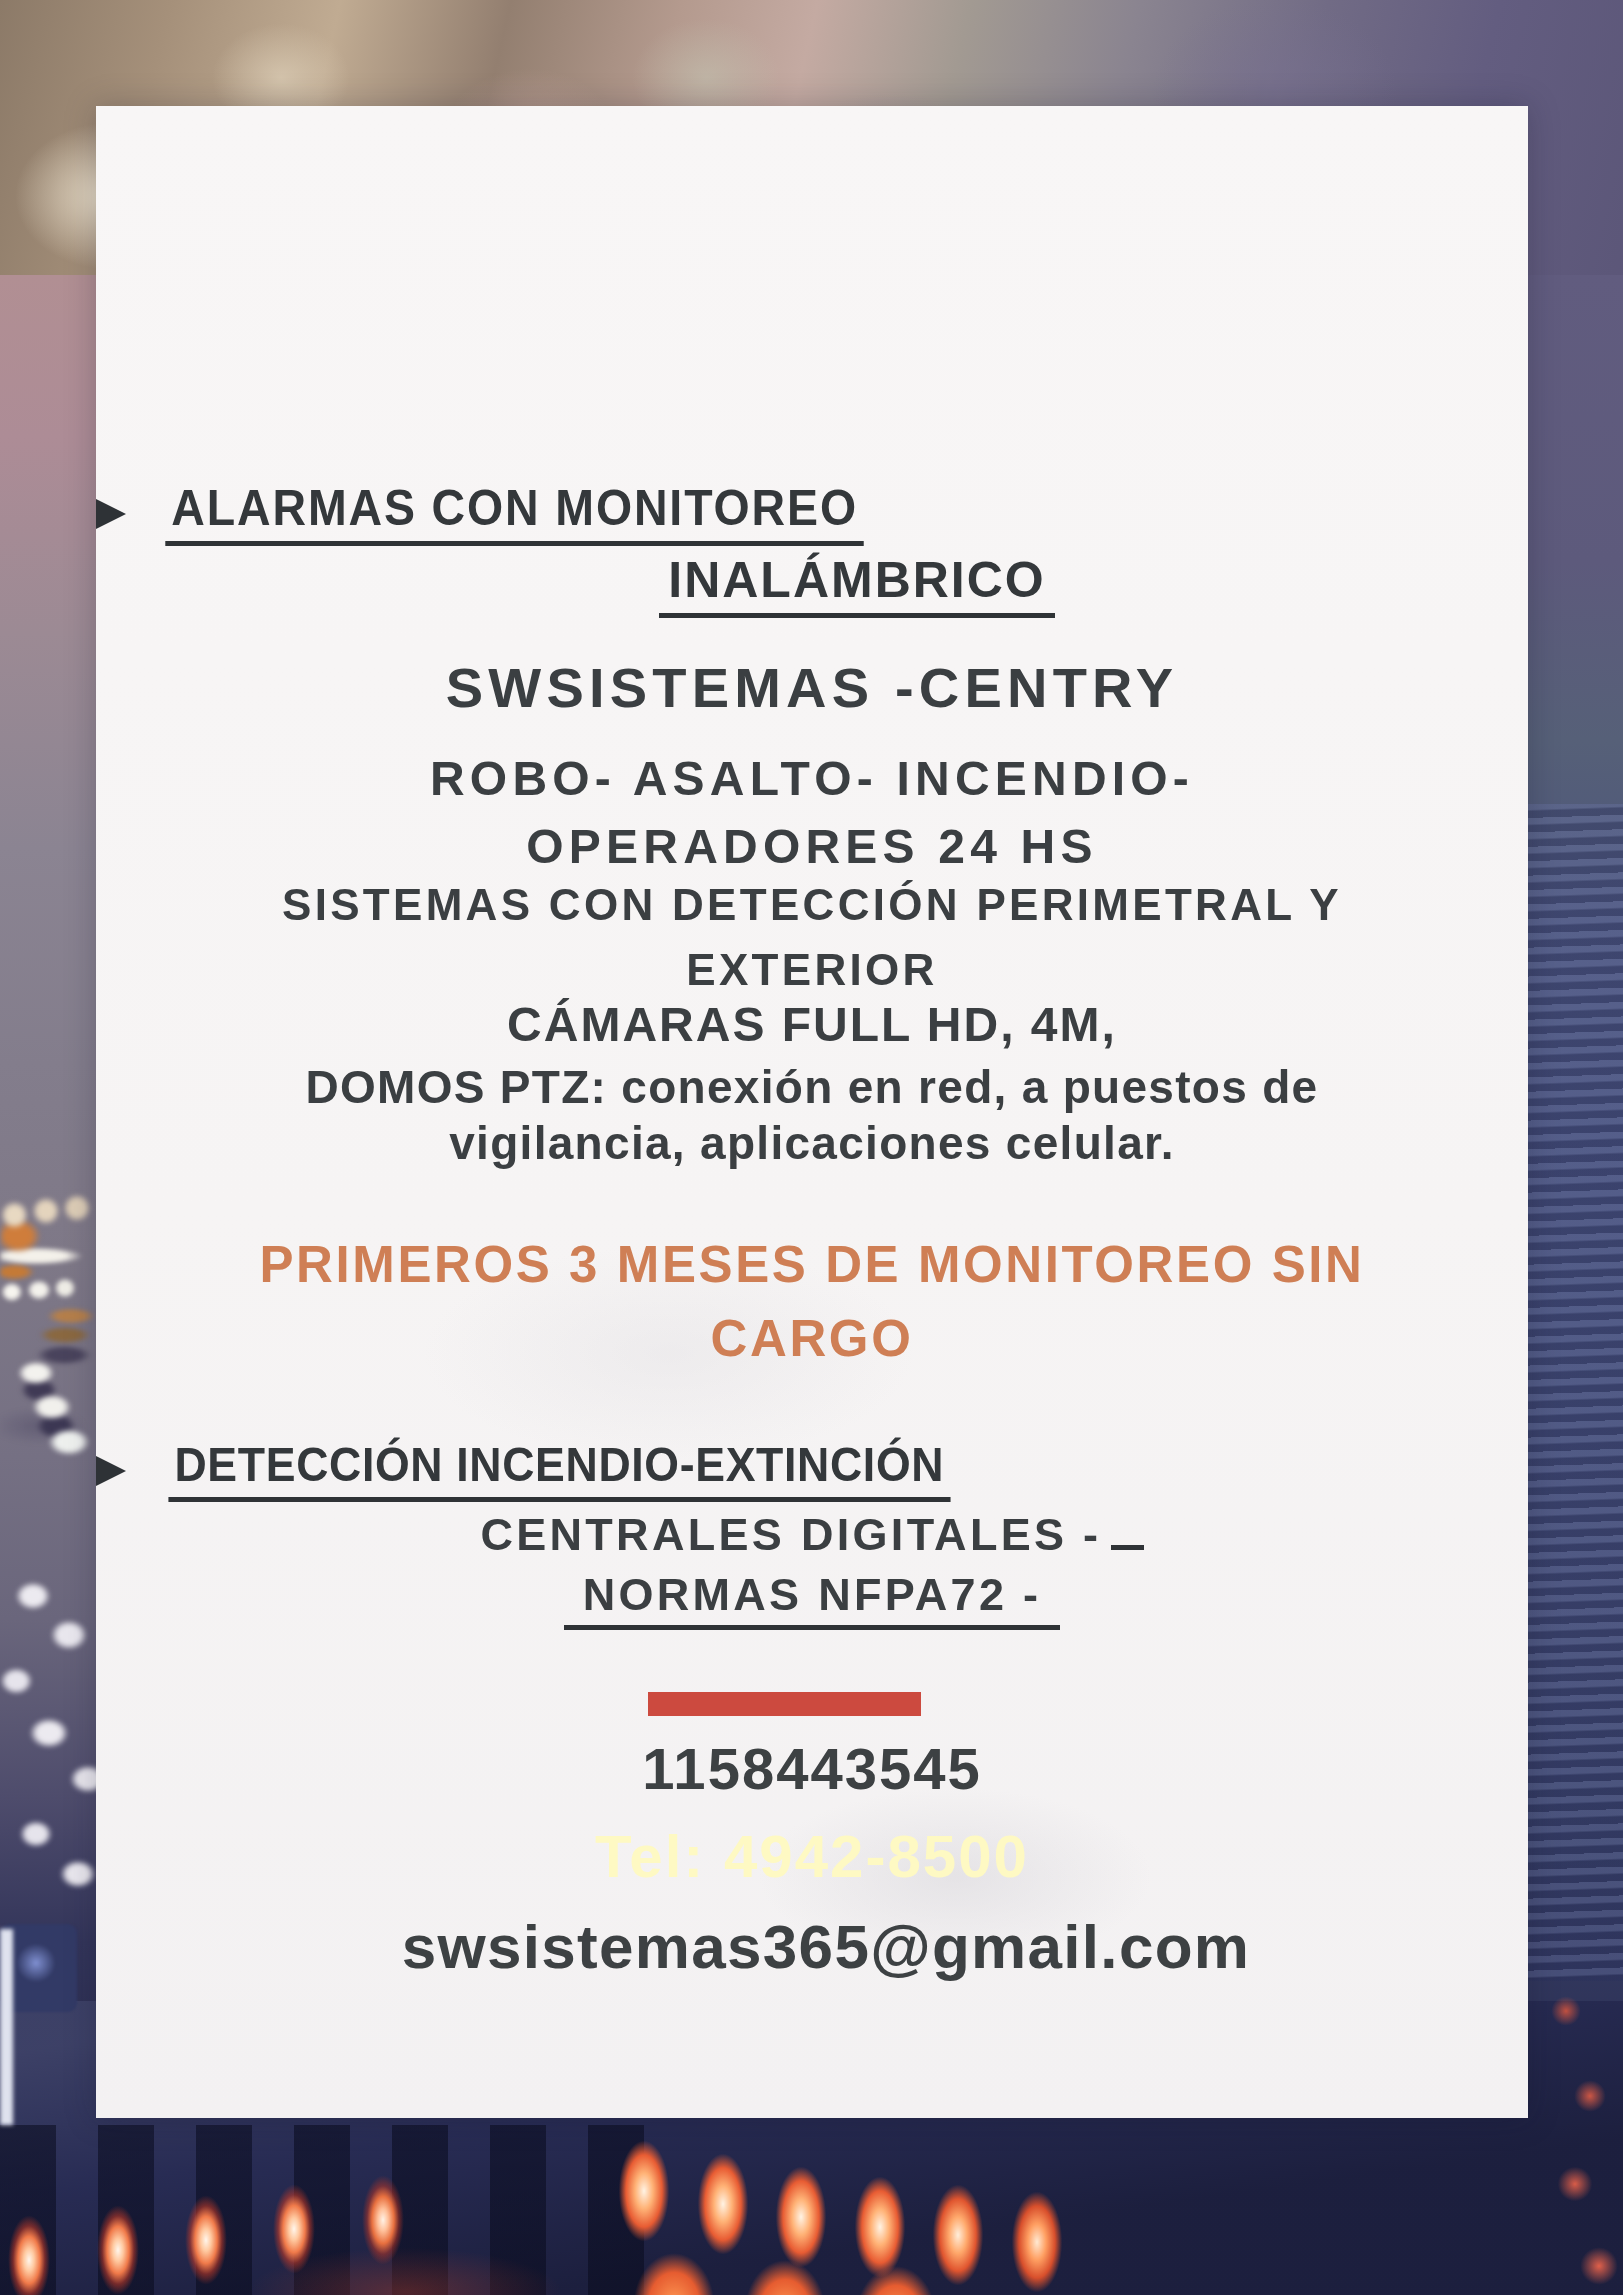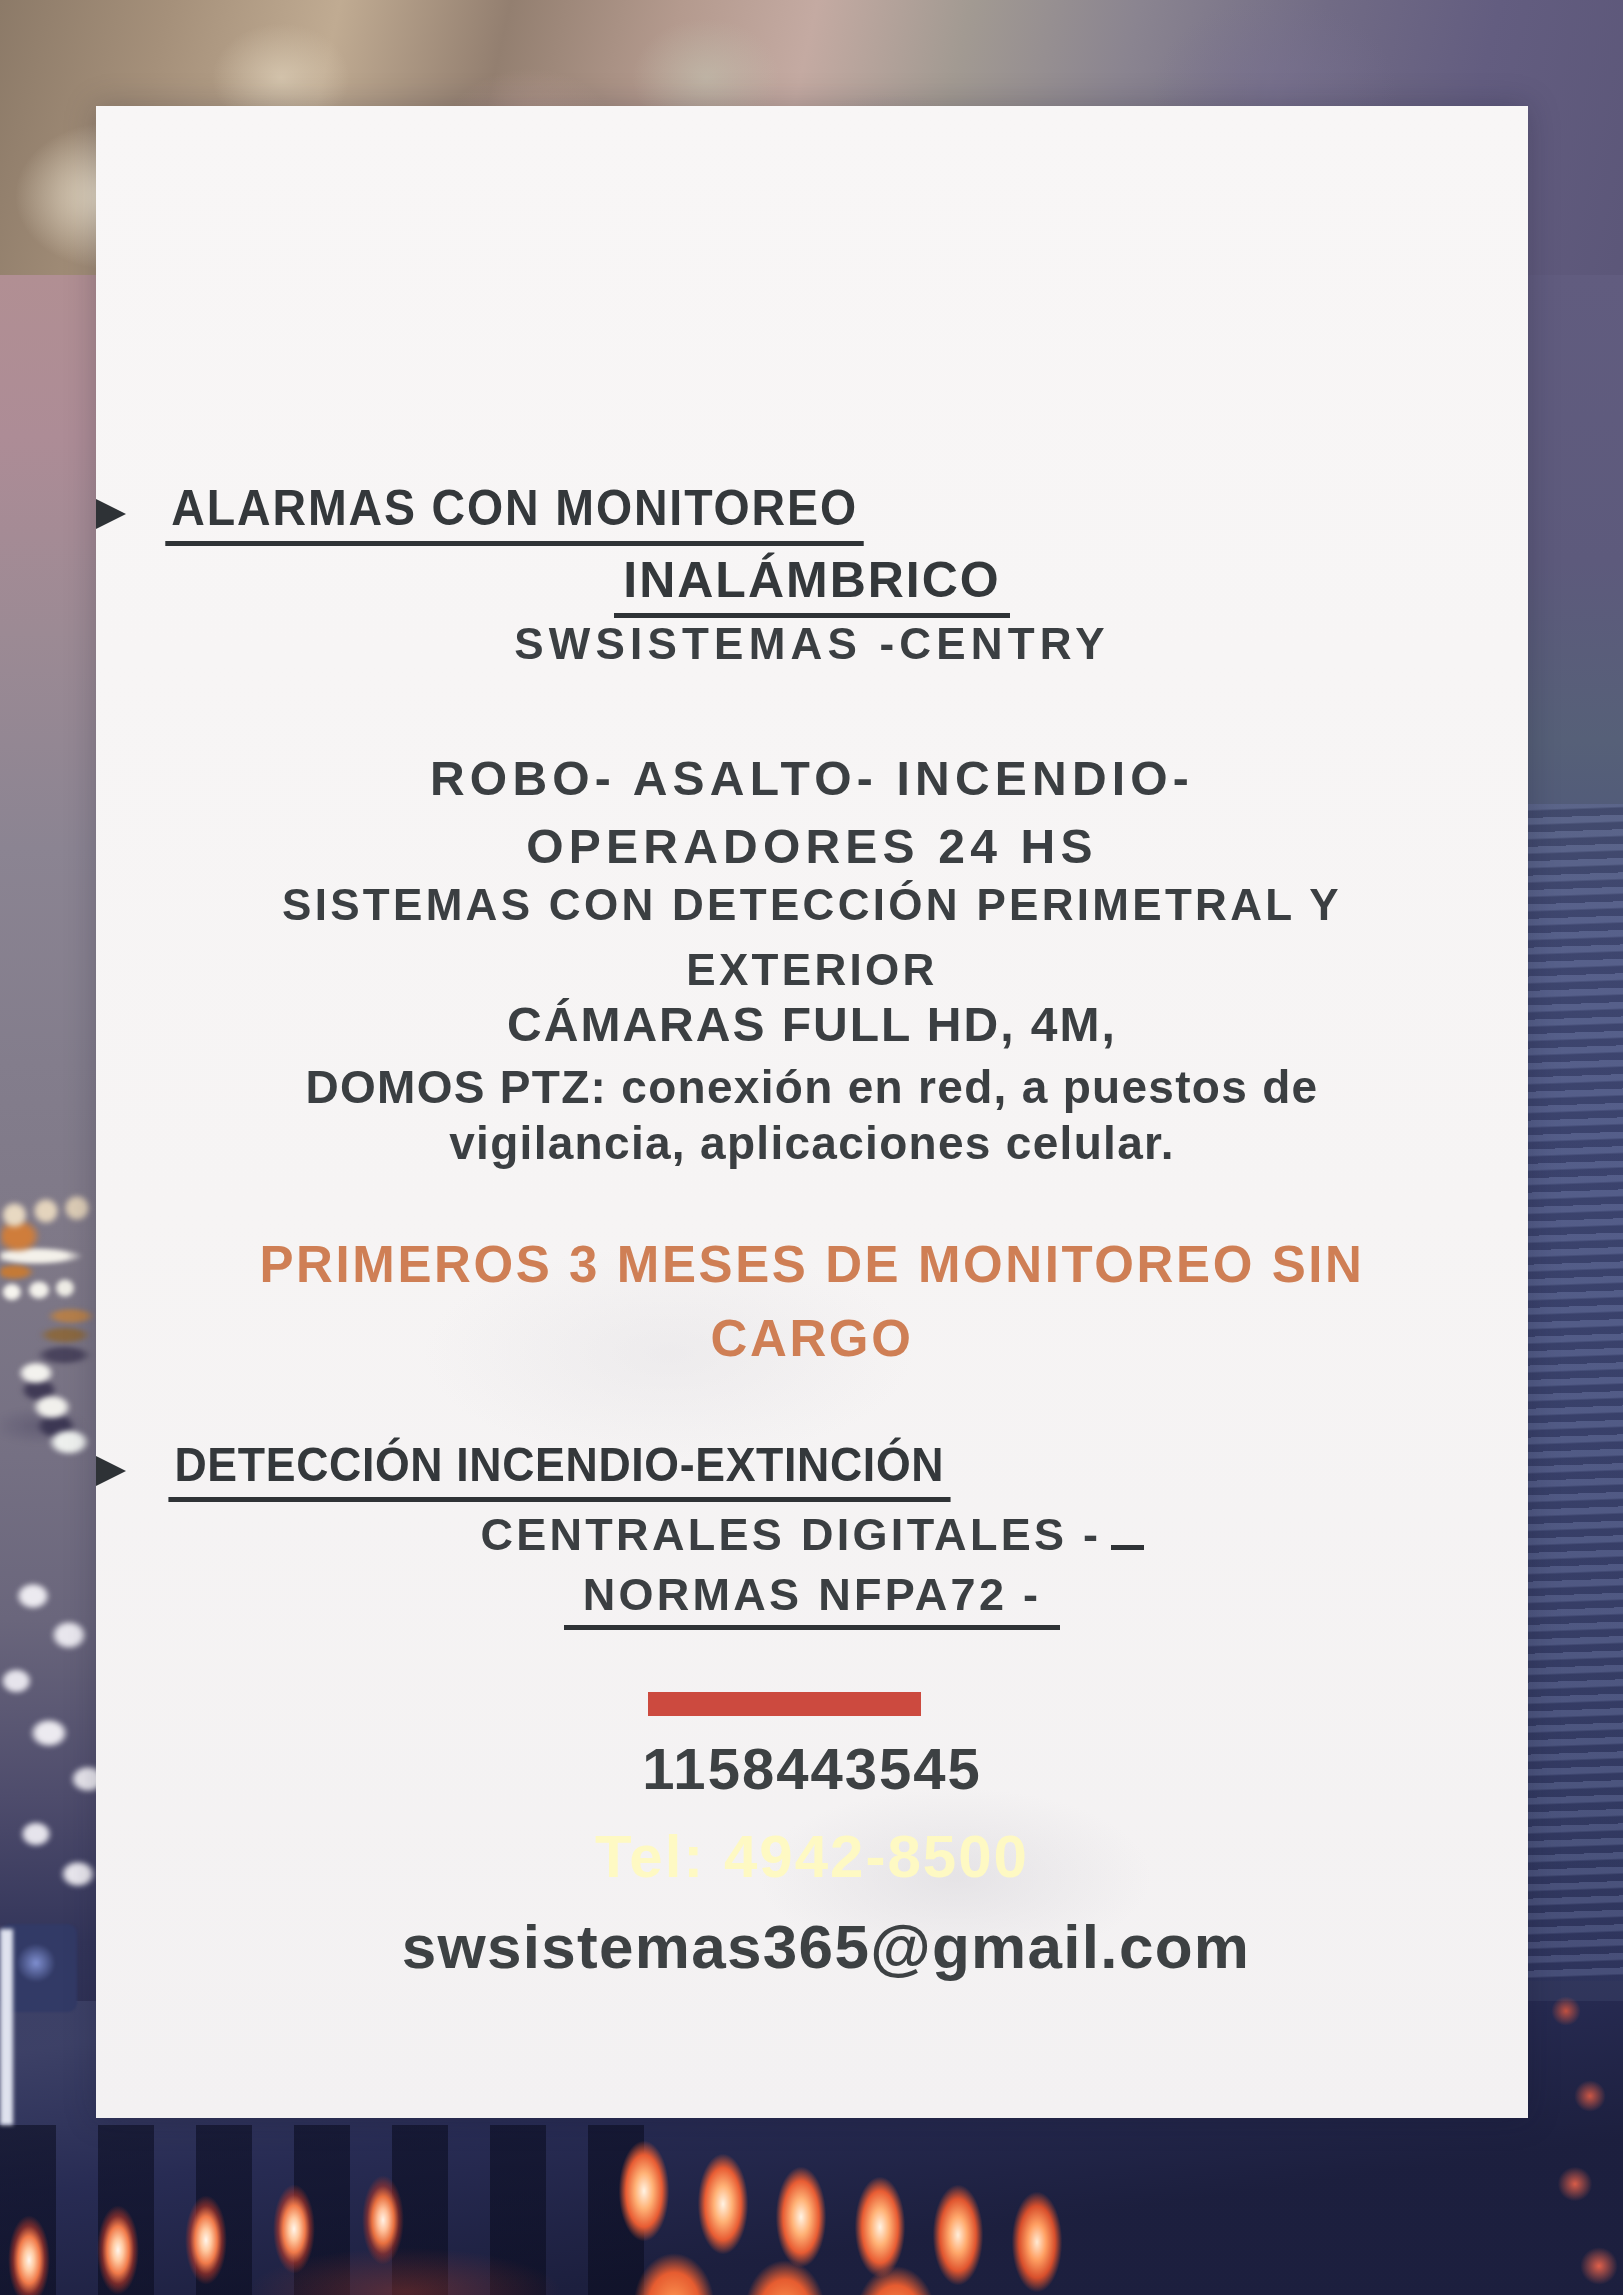--- a/index.html
+++ b/index.html
@@ -146,23 +146,23 @@
   .title>span{display:inline-block;transform:scaleX(.88);transform-origin:center;}
   .hrow{display:flex;align-items:center;}
   .arrow{
     width:0;height:0;border-left:30px solid #2e3236;
     border-top:15px solid transparent;border-bottom:15px solid transparent;
     margin-right:13px;flex:0 0 auto;
   }
   .h1{top:483px;font-size:50px;letter-spacing:2px;color:#34383b;}
   .h1 .u,.h2 .u{display:inline-block;transform:scaleX(.93);transform-origin:center;
     border-bottom:5.2px solid #2f3336;padding:0 6.5px 7.8px 6.5px;}
-  .h1b{top:555px;font-size:50px;letter-spacing:2px;color:#34383b;}
+  .h1b{top:555px;font-size:50px;letter-spacing:2px;color:#34383b;padding-left:45px;}
   .h1b .u{display:inline-block;border-bottom:5.2px solid #2f3336;padding:0 9.2px 7.8px 9.2px;}
-  .brand{top:622px;font-size:44px;letter-spacing:5.2px;}
+  .brand{top:660px;font-size:56px;letter-spacing:5.2px;}
   .svc1{top:755px;font-size:48px;letter-spacing:5.2px;}
   .svc2{top:823px;font-size:48px;letter-spacing:5.2px;}
   .det1{top:883px;font-size:44px;letter-spacing:3.3px;}
   .det2{top:948px;font-size:44px;letter-spacing:3.3px;}
   .det3{top:1001px;font-size:48px;letter-spacing:2px;}
   .det4{top:1064px;font-size:46px;letter-spacing:1.3px;}
   .det5{top:1120px;font-size:46px;letter-spacing:1.3px;}
   .promo1{top:1239px;font-size:51px;letter-spacing:2.6px;color:var(--promo-orange);}
   .promo2{top:1313px;font-size:51px;letter-spacing:2.6px;color:var(--promo-orange);}
   .h2{top:1441px;font-size:48px;letter-spacing:0.7px;color:#34383b;}

